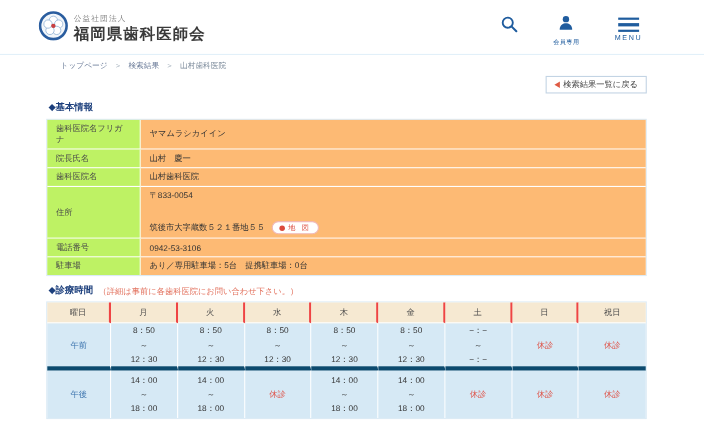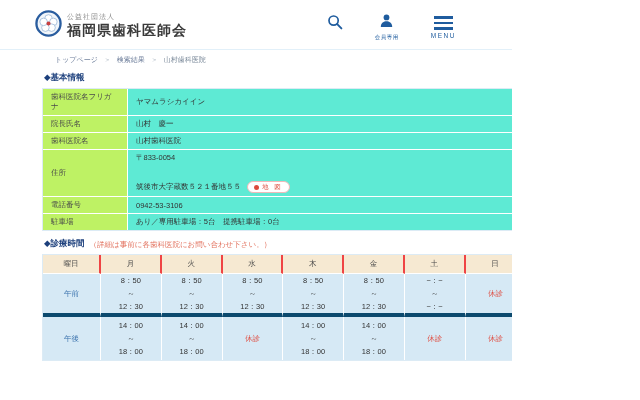--- a/index.html
+++ b/index.html
@@ -1,17 +1,17 @@
 <!DOCTYPE html>
 <html><head>
 <meta charset="utf-8">
 <style>
   * { margin:0; padding:0; box-sizing:border-box; }
   body { font-family:"Liberation Sans","DejaVu Sans",sans-serif; background:#fff; }
-  .page { position:relative; width:512px; height:400px; background:#fff; overflow:hidden; }
+  .page { position:relative; width:640px; height:400px; background:#fff; overflow:hidden; }
 
   
   .hdr { display:flex; align-items:center; height:50px; padding:2px 56px 0 35px;
          border-bottom:1px solid #e2f0f9; }
   .logo { display:flex; align-items:center; gap:5px; cursor:pointer; }
   .logo-text .org-type { font-size:7px; color:#8a8a8a; letter-spacing:1px; }
   .logo-text .org-name { font-size:14px; font-weight:bold; color:#3a3a3a; letter-spacing:1px; }
   .hdr-spacer { flex:1; }
   .hdr-icons { display:flex; align-items:flex-start; gap:32px; padding-top:4px; }
   .icon-col { display:flex; flex-direction:column; align-items:center; gap:2px; cursor:pointer; }
@@ -42,21 +42,21 @@
 
   .sec-head { margin:7px 0 4px 2px; display:flex; align-items:flex-end; gap:5px; }
   .sec-title { font-size:8.5px; font-weight:bold; color:#1c3f7c; }
   .sec-note { font-size:7.5px; color:#e2705c; }
 
   
   table.info { width:100%; border-collapse:separate; border-spacing:0; border:1px solid #dcebf5; }
   table.info td { font-size:7.5px; padding:3px 8px; border-bottom:1px solid #fff; vertical-align:middle; }
   table.info tr:last-child td { border-bottom:none; }
   td.lbl { width:85px; background:#bef264; color:#4a4a4a; border-right:1px solid #fff; }
-  td.val { background:#5eead4; color:#333; }
+  td.val { background:#fdba74; color:#333; }
   .addr-line2 { margin-top:18px; display:flex; align-items:center; gap:6px; }
   .map-btn { display:inline-flex; align-items:center; gap:3px; background:#fff;
              border:1px solid #f0b9b9; border-radius:7px; padding:0.5px 6px;
              font-size:6.5px; color:#dc4a3c; letter-spacing:2px; cursor:pointer; }
   .map-dot { width:5px; height:5px; border-radius:50%; background:#dc4a3c; display:inline-block; }
 
   
   table.sched { width:100%; border-collapse:separate; border-spacing:0; table-layout:fixed;
                 border:1px solid #dcebf5; }
   table.sched th { background:#f6e9d2; color:#4a4a4a; font-size:7.5px; font-weight:normal;
@@ -131,20 +131,26 @@
     <span class="crumb-link">トップページ</span>
     <span class="sep">＞</span>
     <span class="crumb-link">検索結果</span>
     <span class="sep">＞</span>
     <span>山村歯科医院</span>
   </div>
 
   <div class="content">
 
 
+    <div class="back-row">
+      <span class="back-btn">
+        <span class="tri-left"></span>
+        <span>検索結果一覧に戻る</span>
+      </span>
+    </div>
 
     <div class="sec-head">
       <span class="sec-title">◆基本情報</span>
     </div>
     <table class="info">
       <tbody>
           <tr>
         <td class="lbl">歯科医院名フリガナ</td>
         <td class="val">ヤマムラシカイイン</td>
       </tr>

